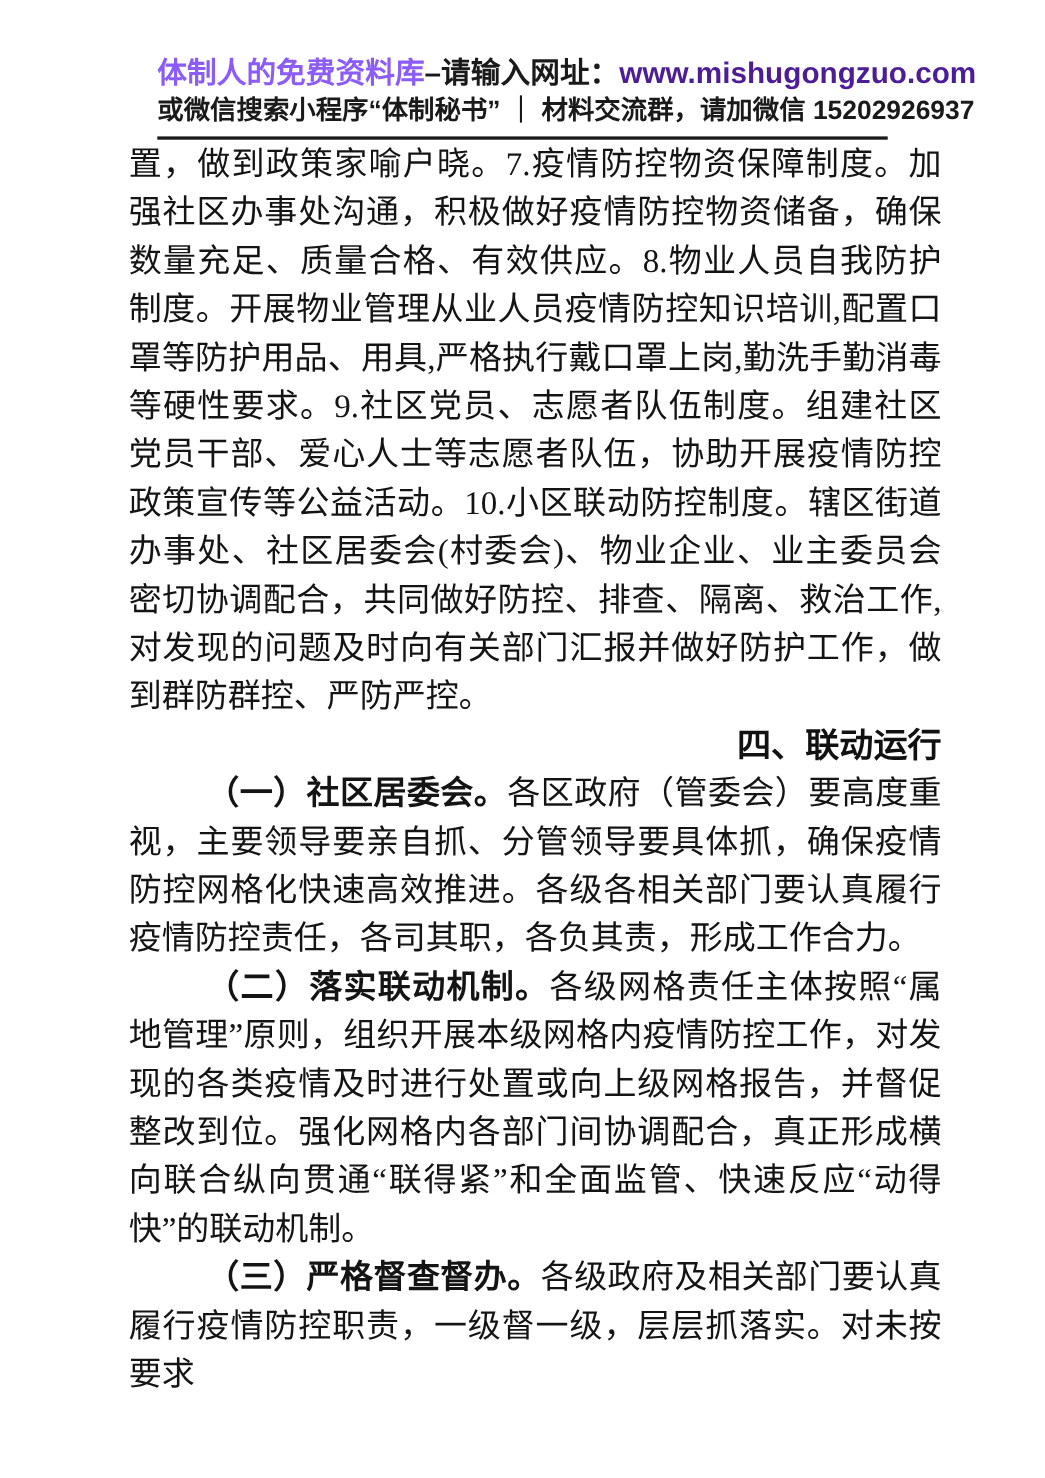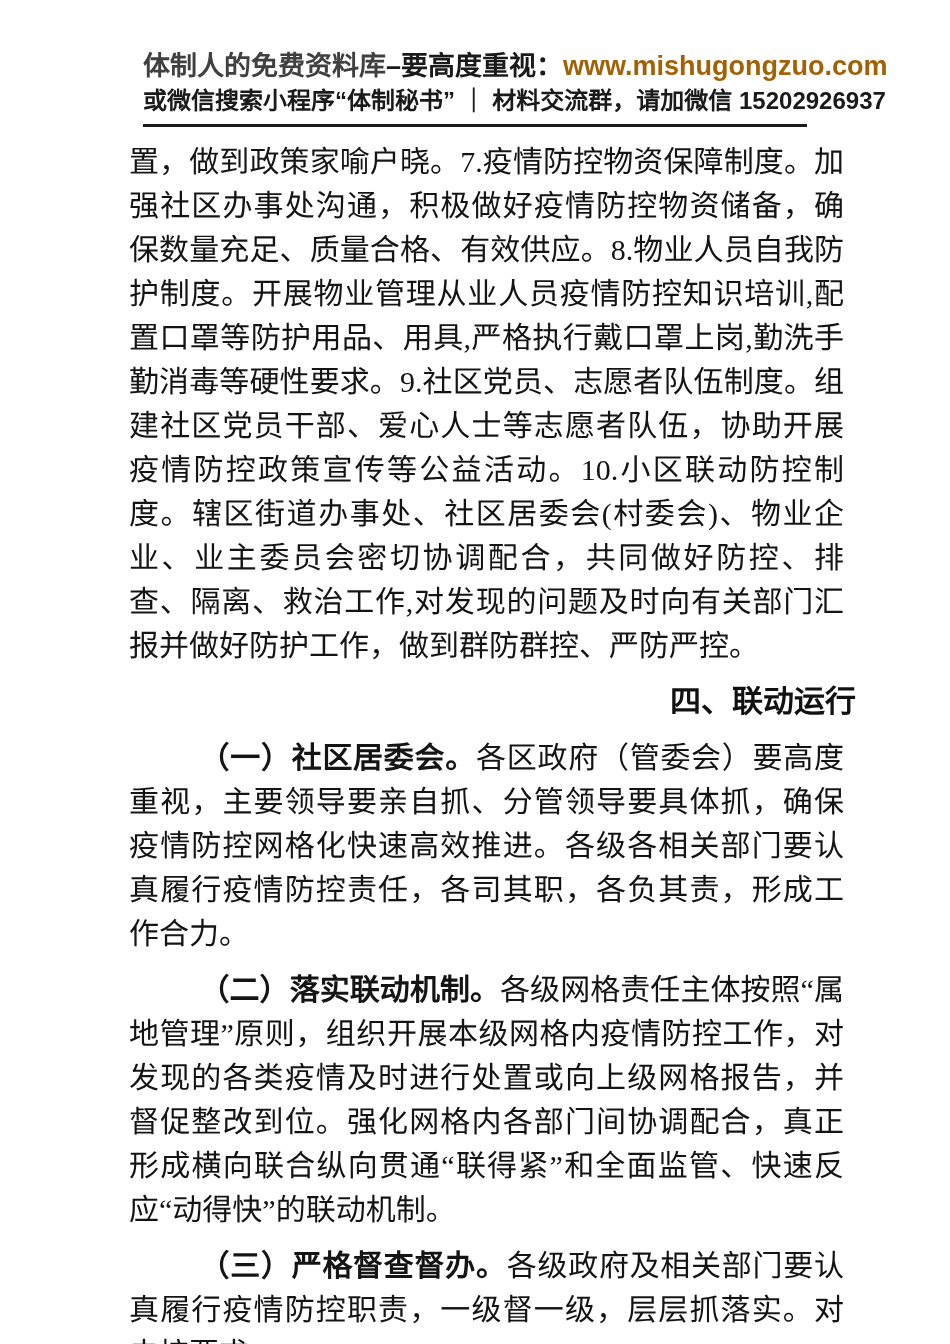--- a/index.html
+++ b/index.html
@@ -22,24 +22,24 @@
     font-family:"Liberation Sans","DejaVu Sans",sans-serif;
     color:#111111;
     padding-bottom:8px;
     border-bottom:3px solid #1a1a1a;
   }
   .header-line1{
     font-size:27px;font-weight:bold;
     white-space:nowrap;
     line-height:32px;
   }
-  .brand{color:#404040;text-align:right;}
+  .brand{color:#8b5cf6;text-align:right;}
   .url-prefix{color:#1a1a1a;}
   .url-link{
-    color:#a16207;
+    color:#4c1d95;
     font-weight:600;
     text-decoration:none;
   }
   .header-line2{
     margin-top:4px;
     font-size:24px;font-weight:bold;
     white-space:nowrap;
     line-height:30px;
     color:#1a1a1a;
   }
@@ -47,21 +47,21 @@
   .doc-body{
     position:absolute;
     top:128px;left:117px;width:739px;
     font-size:30px;
     line-height:44px;
     color:#141414;
     text-align:justify;
     text-justify:inter-ideograph;
     word-break:break-all;
   }
-  .doc-body p{margin:12px;}
+  .doc-body p{margin:0;}
   .para-continuation{text-indent:0;}
   .section-heading{
     font-family:"Liberation Sans","DejaVu Sans",sans-serif;
     font-weight:bold;
     font-size:31px;
     line-height:44px;
     margin:0;
     text-indent:2.35em;
     text-align:right;
     color:#111111;
@@ -69,21 +69,21 @@
   .para-item{text-indent:2.35em;}
   .lead{font-weight:bold;}
 </style>
 </head>
 <body>
 
 <div class="page">
 
   <div class="page-header">
     <div class="header-line1">
-      <span class="brand">体制人的免费资料库</span><span class="url-prefix">–要高度重视：</span><a class="url-link" href="#">www.mishugongzuo.com</a>
+      <span class="brand">体制人的免费资料库</span><span class="url-prefix">–请输入网址：</span><a class="url-link" href="#">www.mishugongzuo.com</a>
     </div>
     <div class="header-line2">或微信搜索小程序“体制秘书” ｜ 材料交流群，请加微信 15202926937</div>
   </div>
 
   <div class="doc-body">
     <p class="para-continuation">置，做到政策家喻户晓。7.疫情防控物资保障制度。加强社区办事处沟通，积极做好疫情防控物资储备，确保数量充足、质量合格、有效供应。8.物业人员自我防护制度。开展物业管理从业人员疫情防控知识培训,配置口罩等防护用品、用具,严格执行戴口罩上岗,勤洗手勤消毒等硬性要求。9.社区党员、志愿者队伍制度。组建社区党员干部、爱心人士等志愿者队伍，协助开展疫情防控政策宣传等公益活动。10.小区联动防控制度。辖区街道办事处、社区居委会(村委会)、物业企业、业主委员会密切协调配合，共同做好防控、排查、隔离、救治工作,对发现的问题及时向有关部门汇报并做好防护工作，做到群防群控、严防严控。</p>
 
     <h2 class="section-heading">四、联动运行</h2>
 
     <p class="para-item"><span class="lead">（一）社区居委会。</span><span>各区政府（管委会）要高度重视，主要领导要亲自抓、分管领导要具体抓，确保疫情防控网格化快速高效推进。各级各相关部门要认真履行疫情防控责任，各司其职，各负其责，形成工作合力。</span></p>

